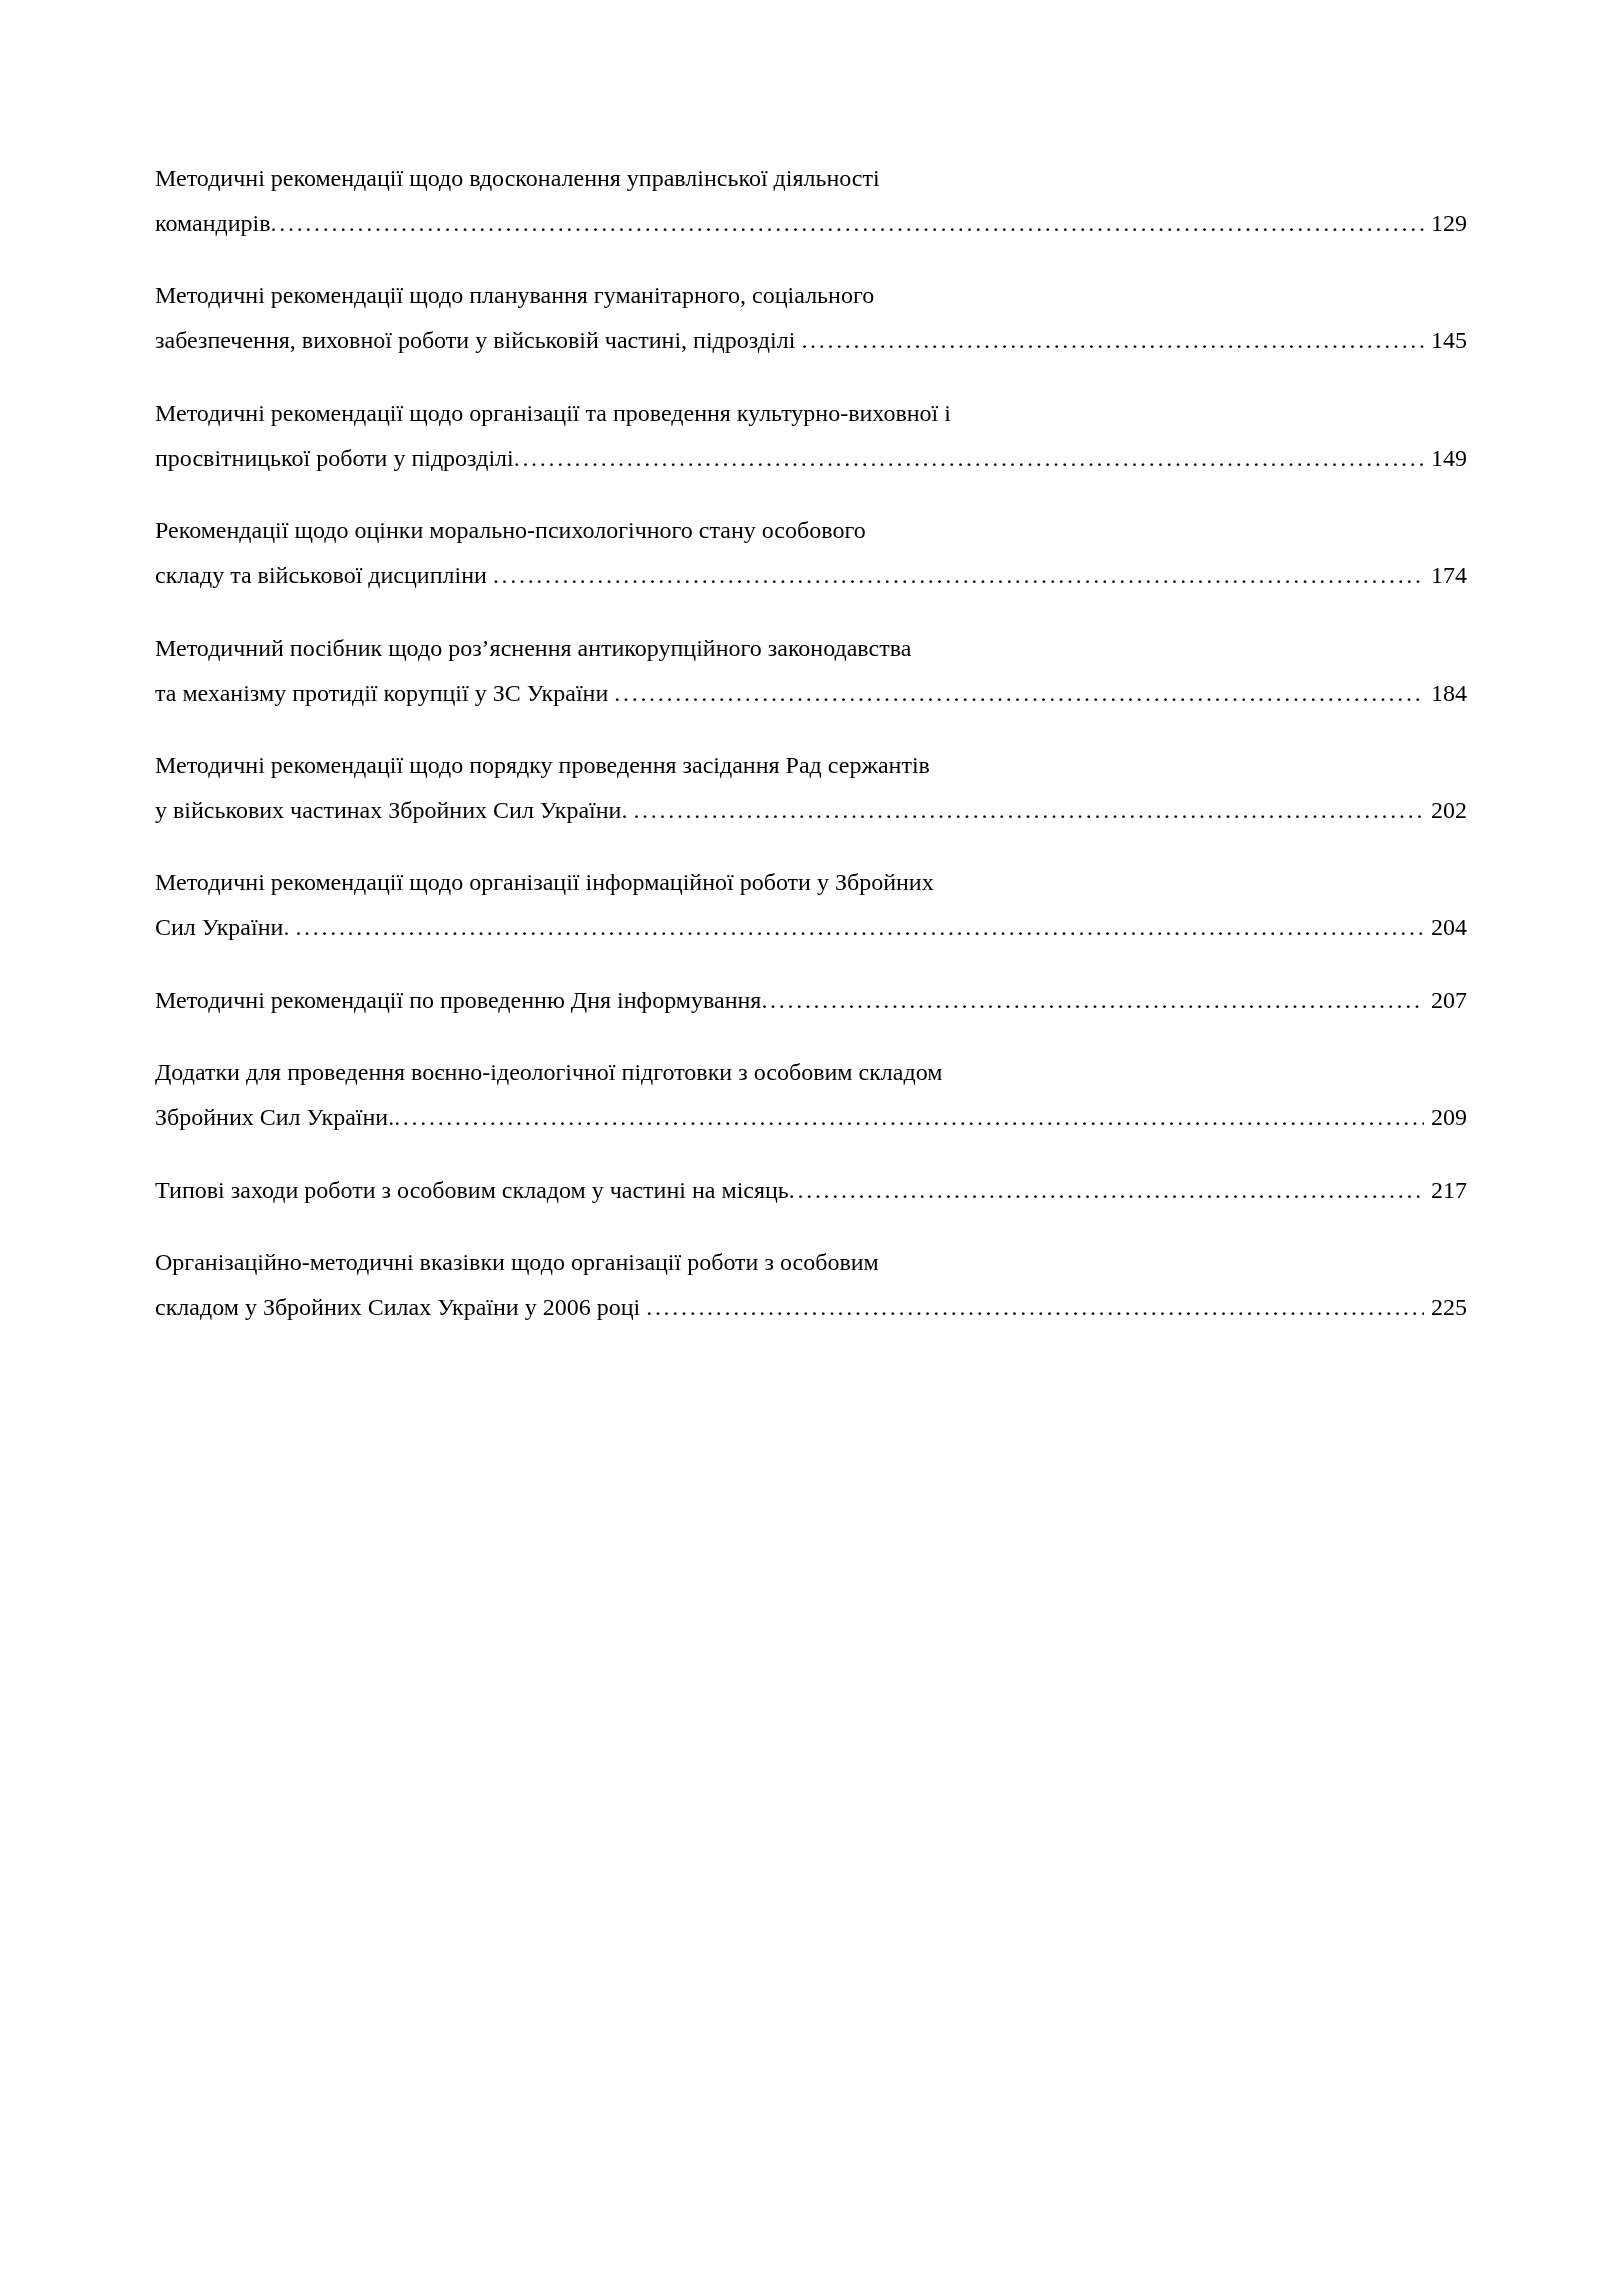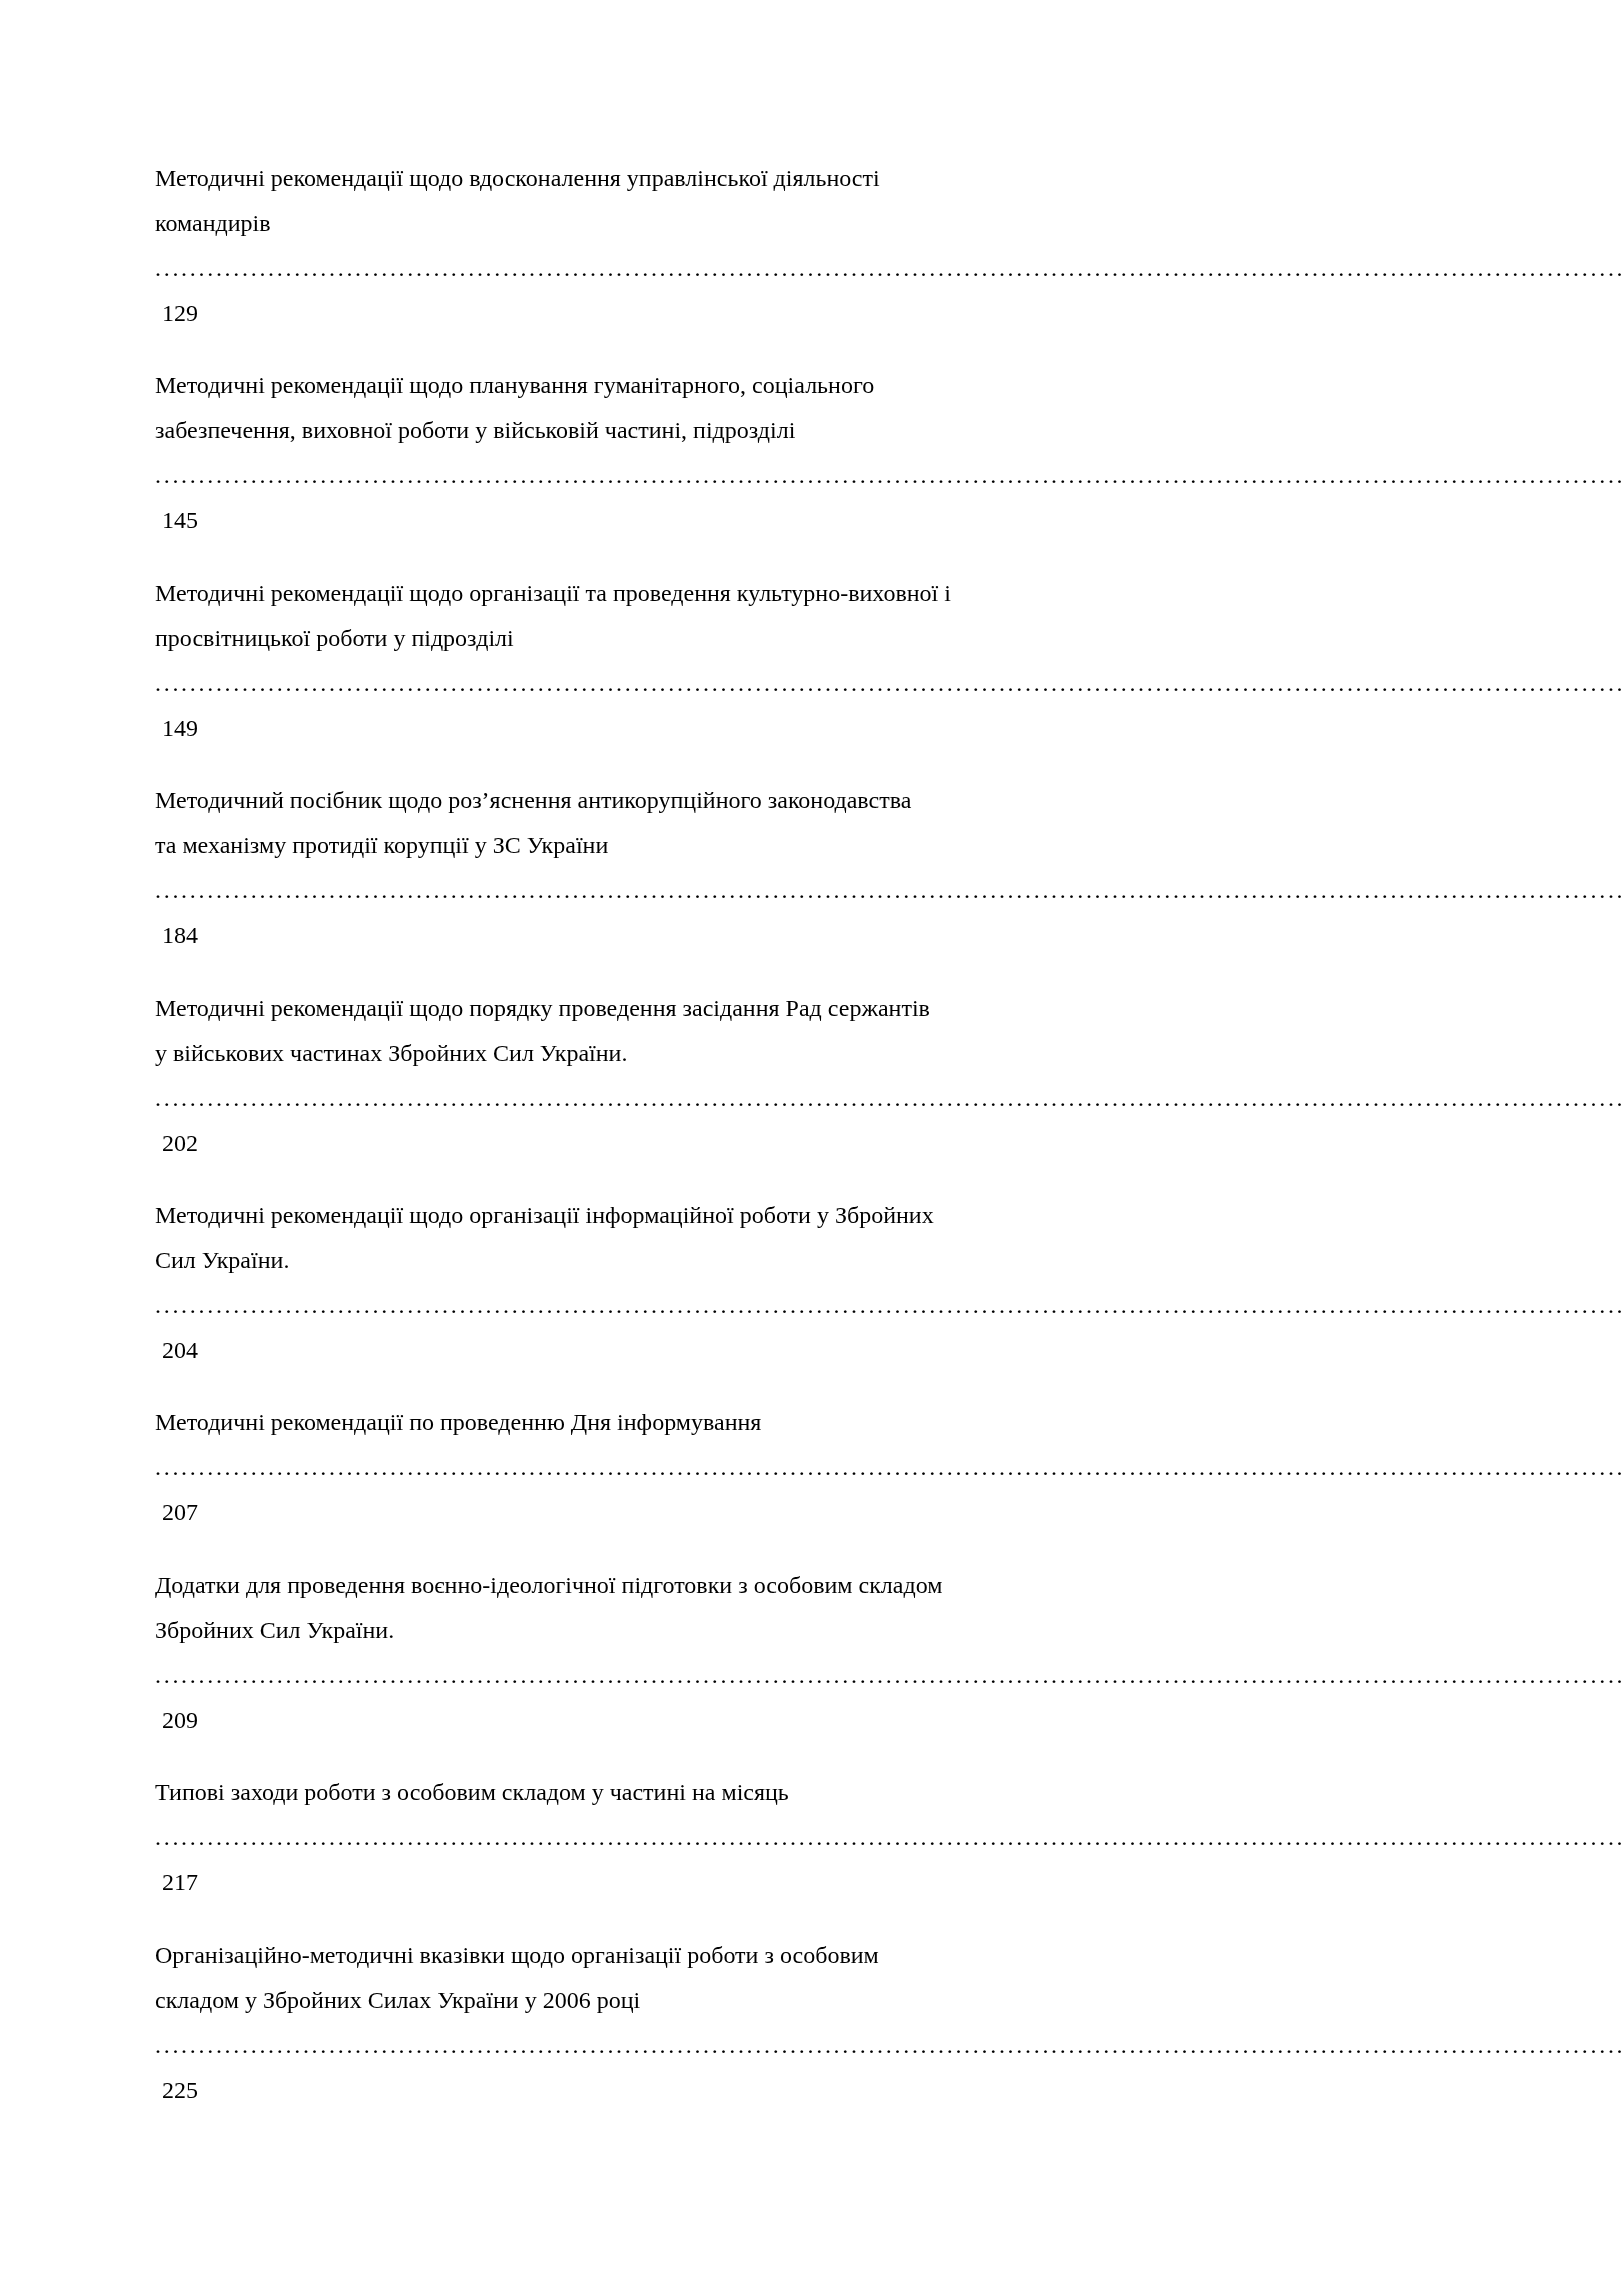--- a/index.html
+++ b/index.html
@@ -29,21 +29,21 @@
   }
   .toc-entry:last-child {
     margin-bottom: 0;
   }
   .line {
     white-space: pre;
     overflow: visible;
   }
   .last-line {
     display: flex;
-    flex-direction: column;
+    flex-direction: row;
     align-items: flex-start;
     width: 100%;
   }
   .last-line .text {
     white-space: pre;
     flex: 0 0 auto;
   }
   .dots {
     flex: 1 1 auto;
     min-width: 0;
@@ -72,20 +72,24 @@
       </div>
       <div class="toc-entry">
         <div class="line">Методичні рекомендації щодо планування гуманітарного, соціального</div>
         <div class="line last-line"><span class="text">забезпечення, виховної роботи у військовій частині, підрозділі </span><span class="dots"></span><span class="page-num">145</span></div>
       </div>
       <div class="toc-entry">
         <div class="line">Методичні рекомендації щодо організації та проведення культурно-виховної і</div>
         <div class="line last-line"><span class="text">просвітницької роботи у підрозділі</span><span class="dots"></span><span class="page-num">149</span></div>
       </div>
       <div class="toc-entry">
+        <div class="line">Рекомендації щодо оцінки морально-психологічного стану особового</div>
+        <div class="line last-line"><span class="text">складу та військової дисципліни </span><span class="dots"></span><span class="page-num">174</span></div>
+      </div>
+      <div class="toc-entry">
         <div class="line">Методичний посібник щодо роз’яснення антикорупційного законодавства</div>
         <div class="line last-line"><span class="text">та механізму протидії корупції у ЗС України </span><span class="dots"></span><span class="page-num">184</span></div>
       </div>
       <div class="toc-entry">
         <div class="line">Методичні рекомендації щодо порядку проведення засідання Рад сержантів</div>
         <div class="line last-line"><span class="text">у військових частинах Збройних Сил України. </span><span class="dots"></span><span class="page-num">202</span></div>
       </div>
       <div class="toc-entry">
         <div class="line">Методичні рекомендації щодо організації інформаційної роботи у Збройних</div>
         <div class="line last-line"><span class="text">Сил України. </span><span class="dots"></span><span class="page-num">204</span></div>

